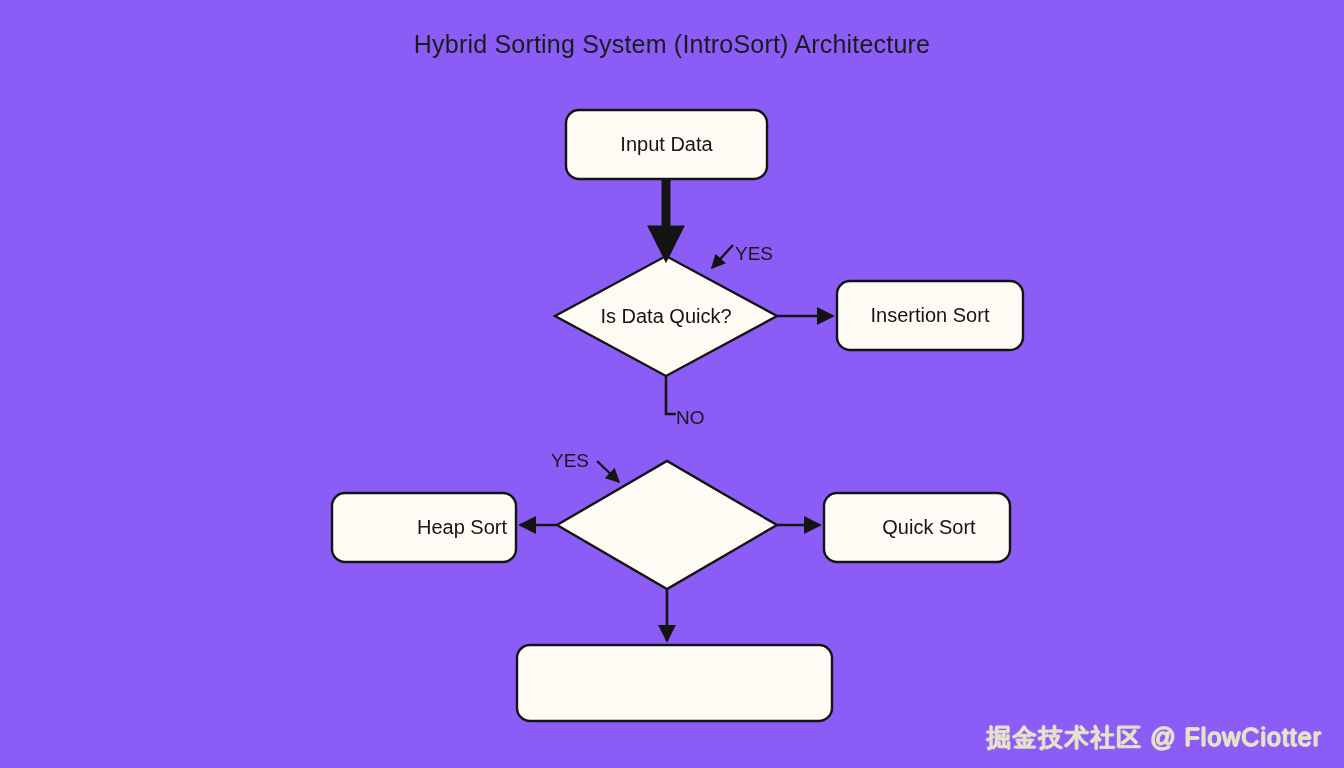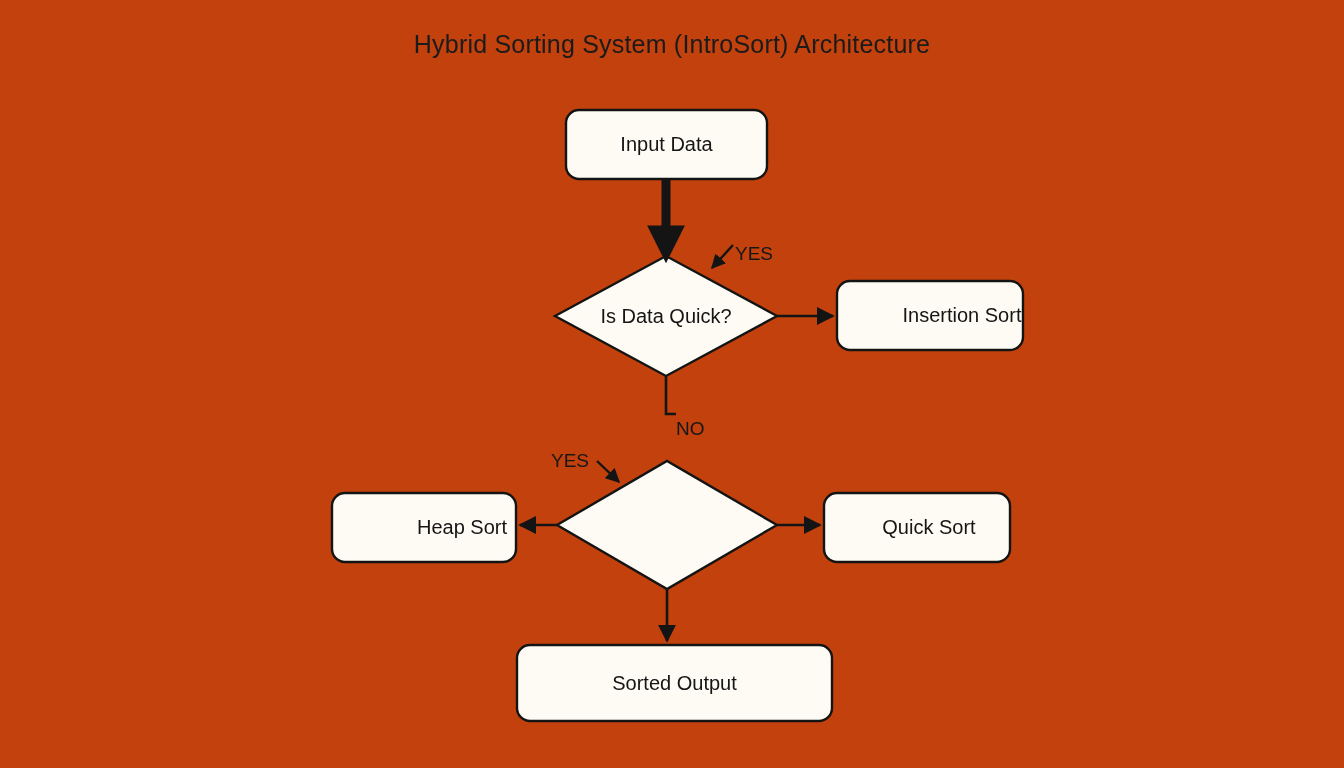--- a/index.html
+++ b/index.html
@@ -4,21 +4,21 @@
 <style>
   html, body {
     margin: 0;
     padding: 0;
     background: #fcf9ee;
   }
   #canvas {
     position: relative;
     width: 1344px;
     height: 768px;
-    background: #c2410c;
+    background: #8b5cf6;
     overflow: hidden;
     font-family: "Liberation Sans", sans-serif;
   }
   #flow-svg {
     position: absolute;
     left: 0;
     top: 0;
     width: 1344px;
     height: 768px;
   }
@@ -115,29 +115,29 @@
 
     <line x1="733" y1="245" x2="712" y2="268" stroke="#141414" stroke-width="2.4" marker-end="url(#arrow-small)"></line>
 
     <line x1="597" y1="461" x2="619" y2="482" stroke="#141414" stroke-width="2.4" marker-end="url(#arrow-small)"></line>
   </svg>
 
   <div class="node-label" style="left:566px; top:110px; width:201px; height:69px;">Input Data</div>
 
   <div class="node-label" style="left:556px; top:286px; width:220px; height:60px;">Is Data Quick?</div>
 
-  <div class="node-label" style="left:837px; top:281px; width:186px; height:69px;padding-left:32px;">Insertion Sort</div>
+  <div class="node-label" style="left:837px; top:281px; width:186px; height:69px;">Insertion Sort</div>
 
 
   <div class="node-label" style="left:332px; top:493px; width:184px; height:69px;padding-left:38px;">Heap Sort</div>
 
   <div class="node-label" style="left:824px; top:493px; width:210px; height:69px;">Quick Sort</div>
 
-  <div class="node-label" style="left:517px; top:645px; width:315px; height:76px;">Sorted Output</div>
 
   <div class="edge-label" style="left:735px; top:243px;">YES</div>
 
-  <div class="edge-label" style="left:676px; top:418px;text-align:center;">NO</div>
+  <div class="edge-label" style="left:676px; top:407px;text-align:center;">NO</div>
 
   <div class="edge-label" style="left:551px; top:450px;">YES</div>
 
+  <div class="watermark">掘金技术社区 @ FlowCiotter</div>
 
 </div>
 
 </body></html>

